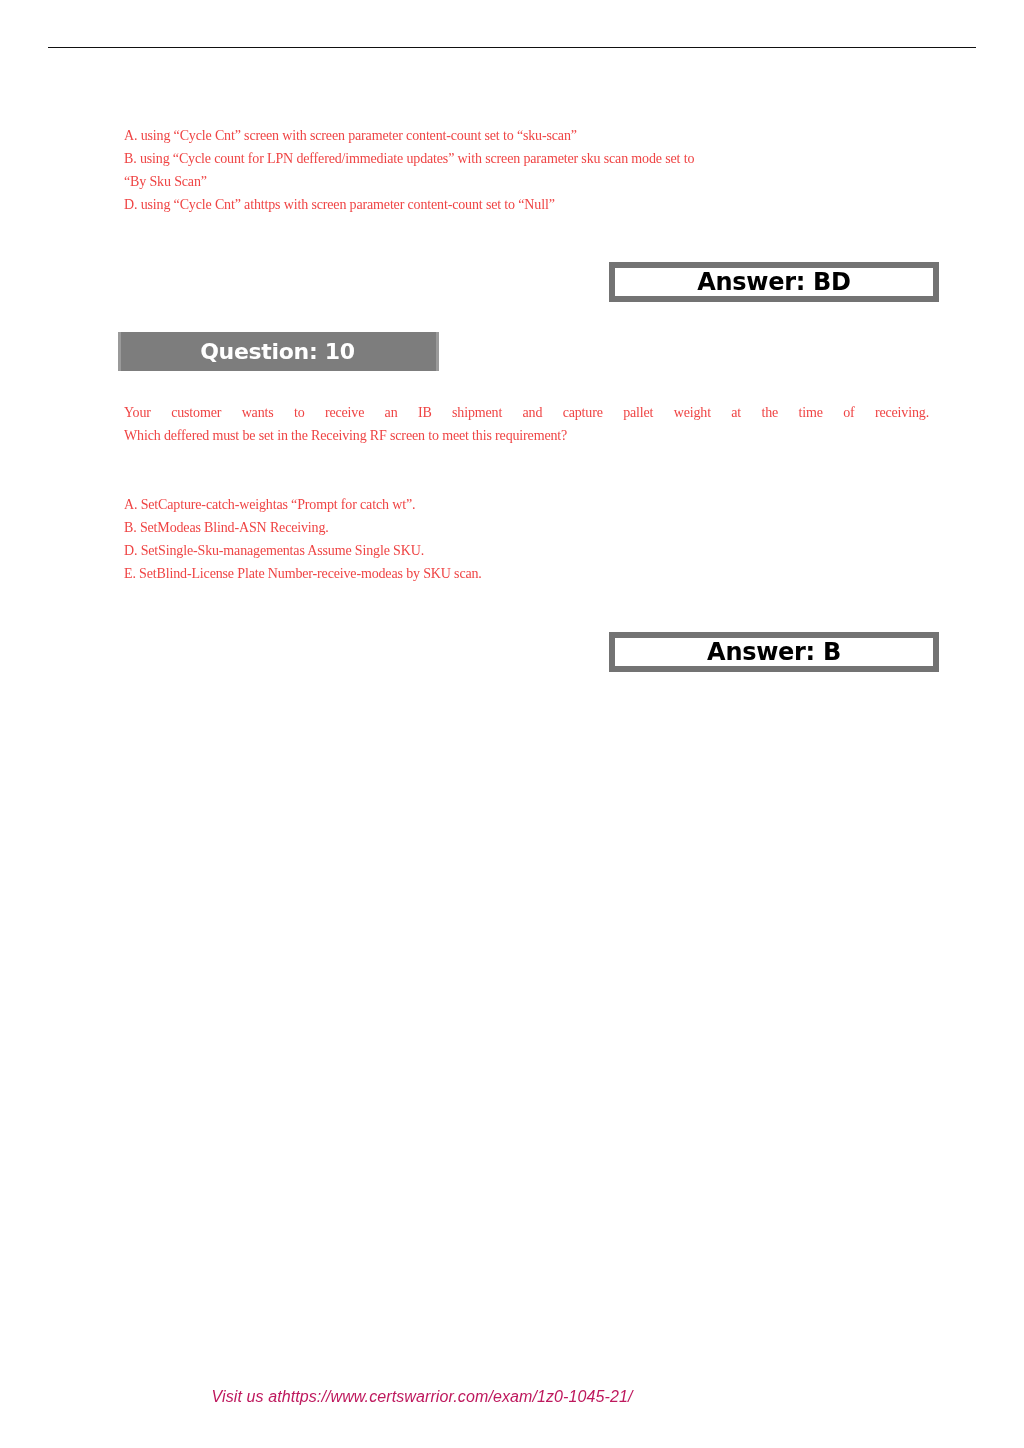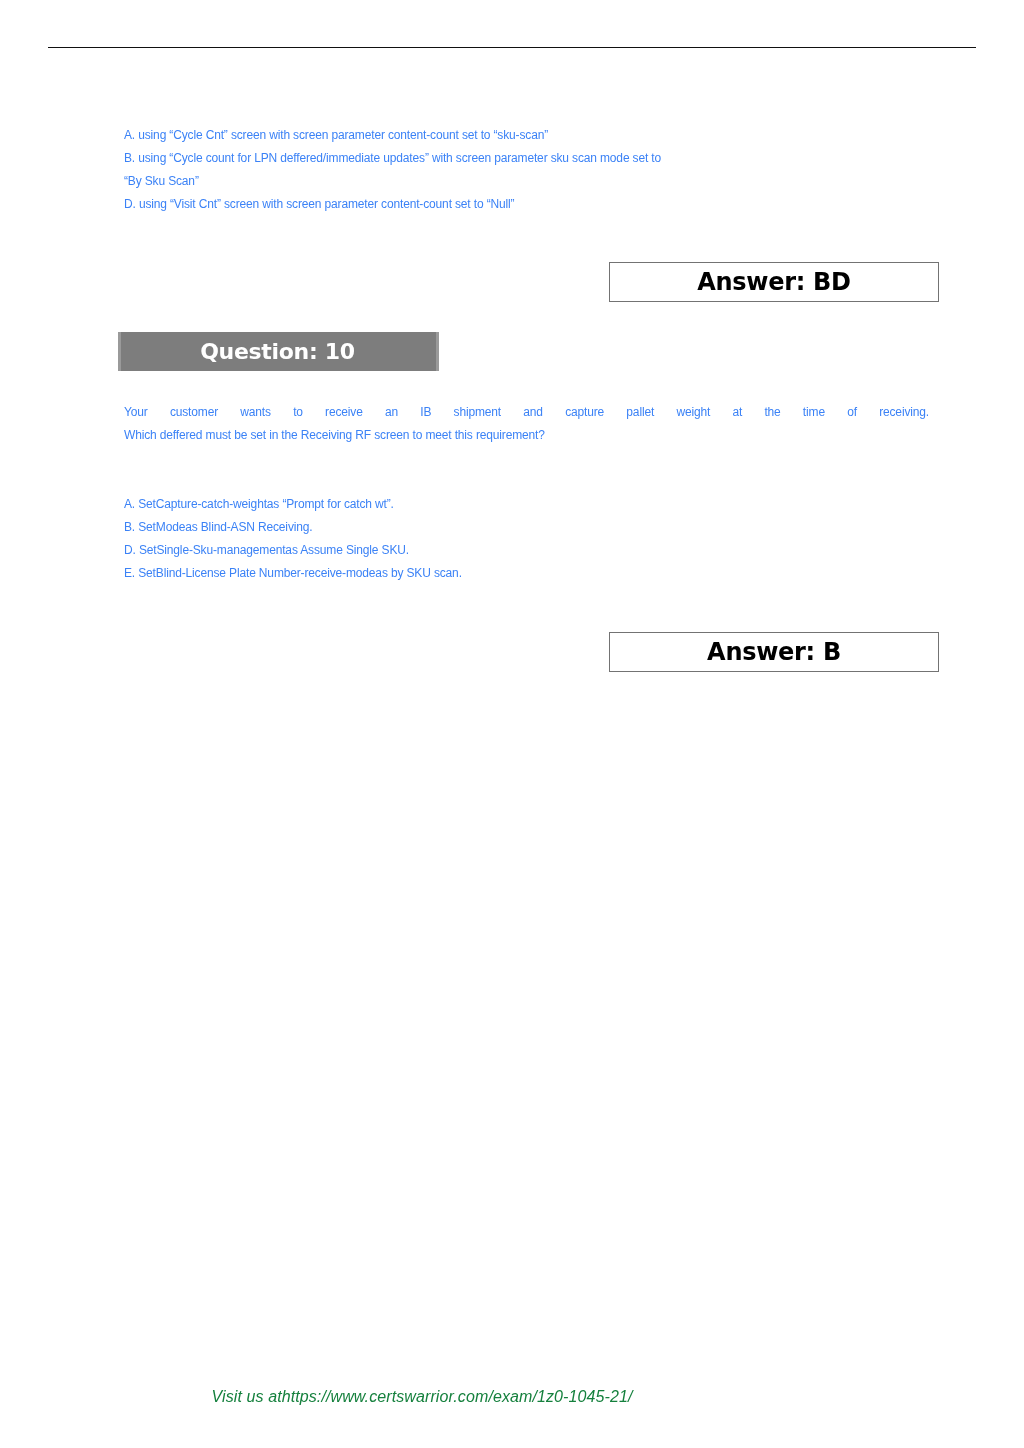--- a/index.html
+++ b/index.html
@@ -1,44 +1,44 @@
 <!DOCTYPE html>
 <html><head>
   <meta charset="utf-8">
   <style>
     * { margin: 0; padding: 0; box-sizing: border-box; }
     html, body { width: 1024px; height: 1448px; background: #ffffff; }
     body { position: relative; font-family: "Liberation Sans", sans-serif; color: #111111; overflow: hidden; }
     .top-rule { position: absolute; left: 48px; top: 47px; width: 928px; height: 0; border-top: 1.5px solid #111111; }
-    .text { position: absolute; font-family: Liberation Sans, sans-serif; font-size: 12px; line-height: 23px; color: #3b82f6; white-space: nowrap; letter-spacing: -0.15px; }
+    .text { position: absolute; font-family: Liberation Serif, serif; font-size: 14px; line-height: 23px; color: #ef4444; white-space: nowrap; letter-spacing: -0.15px; }
     .prev-options { left: 124px; top: 124px; }
     .prev-options div { height: 23px; }
-    .answer-box { position: absolute; left: 609px; width: 330px; height: 40px; border: 1px solid #737373; background: #ffffff; display: flex; align-items: center; justify-content: center; }
+    .answer-box { position: absolute; left: 609px; width: 330px; height: 40px; border: 6px solid #737373; background: #ffffff; display: flex; align-items: center; justify-content: center; }
     .answer-box span { font-family: "DejaVu Sans", sans-serif; font-weight: bold; font-size: 24px; color: #000000; letter-spacing: -0.3px; }
     .answer-1 { top: 262px; }
     .answer-2 { top: 632px; }
     .question-header { position: absolute; left: 118px; top: 332px; width: 321px; height: 39px; background: #7d7d7d; border-left: 3px solid #9a9a9a; border-right: 3px solid #9a9a9a; display: flex; align-items: center; justify-content: center; }
     .question-header span { font-family: "DejaVu Sans", sans-serif; font-weight: bold; font-size: 22px; color: #ffffff; letter-spacing: -0.3px; margin-left: -2px; }
     .stem { left: 124px; top: 401px; width: 805px; white-space: normal; }
     .stem .justify { text-align: justify; text-align-last: justify; width: 805px; height: 23px; }
     .stem div { height: 23px; }
     .options { left: 124px; top: 493px; }
     .options div { height: 23px; }
-    .footer { position: absolute; left: 0; width: 844px; top: 1388px; text-align: center; font-family: "Liberation Sans", sans-serif; font-style: italic; font-size: 16px; color: #15803d; letter-spacing: 0.1px; }
+    .footer { position: absolute; left: 0; width: 844px; top: 1388px; text-align: center; font-family: "Liberation Sans", sans-serif; font-style: italic; font-size: 16px; color: #be185d; letter-spacing: 0.1px; }
   </style>
 </head>
 <body>
 
 <div class="top-rule"></div>
 
 <div class="text prev-options">
   <div>A. using “Cycle Cnt” screen with screen parameter content-count set to “sku-scan”</div>
   <div>B. using “Cycle count for LPN deffered/immediate updates” with screen parameter sku scan mode set to</div>
   <div>“By Sku Scan”</div>
-  <div>D. using “Visit Cnt” screen with screen parameter content-count set to “Null”</div>
+  <div>D. using “Cycle Cnt” athttps with screen parameter content-count set to “Null”</div>
 </div>
 
 <div class="answer-box answer-1">
   <span>Answer: BD</span>
 </div>
 
 <div class="question-header">
   <span>Question: 10</span>
 </div>
 

